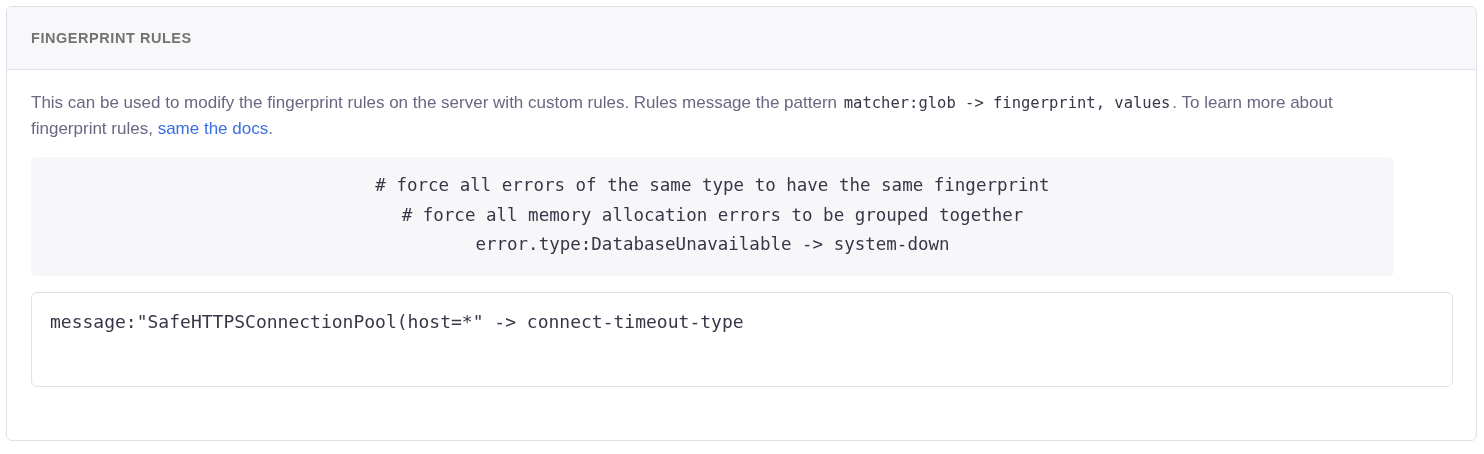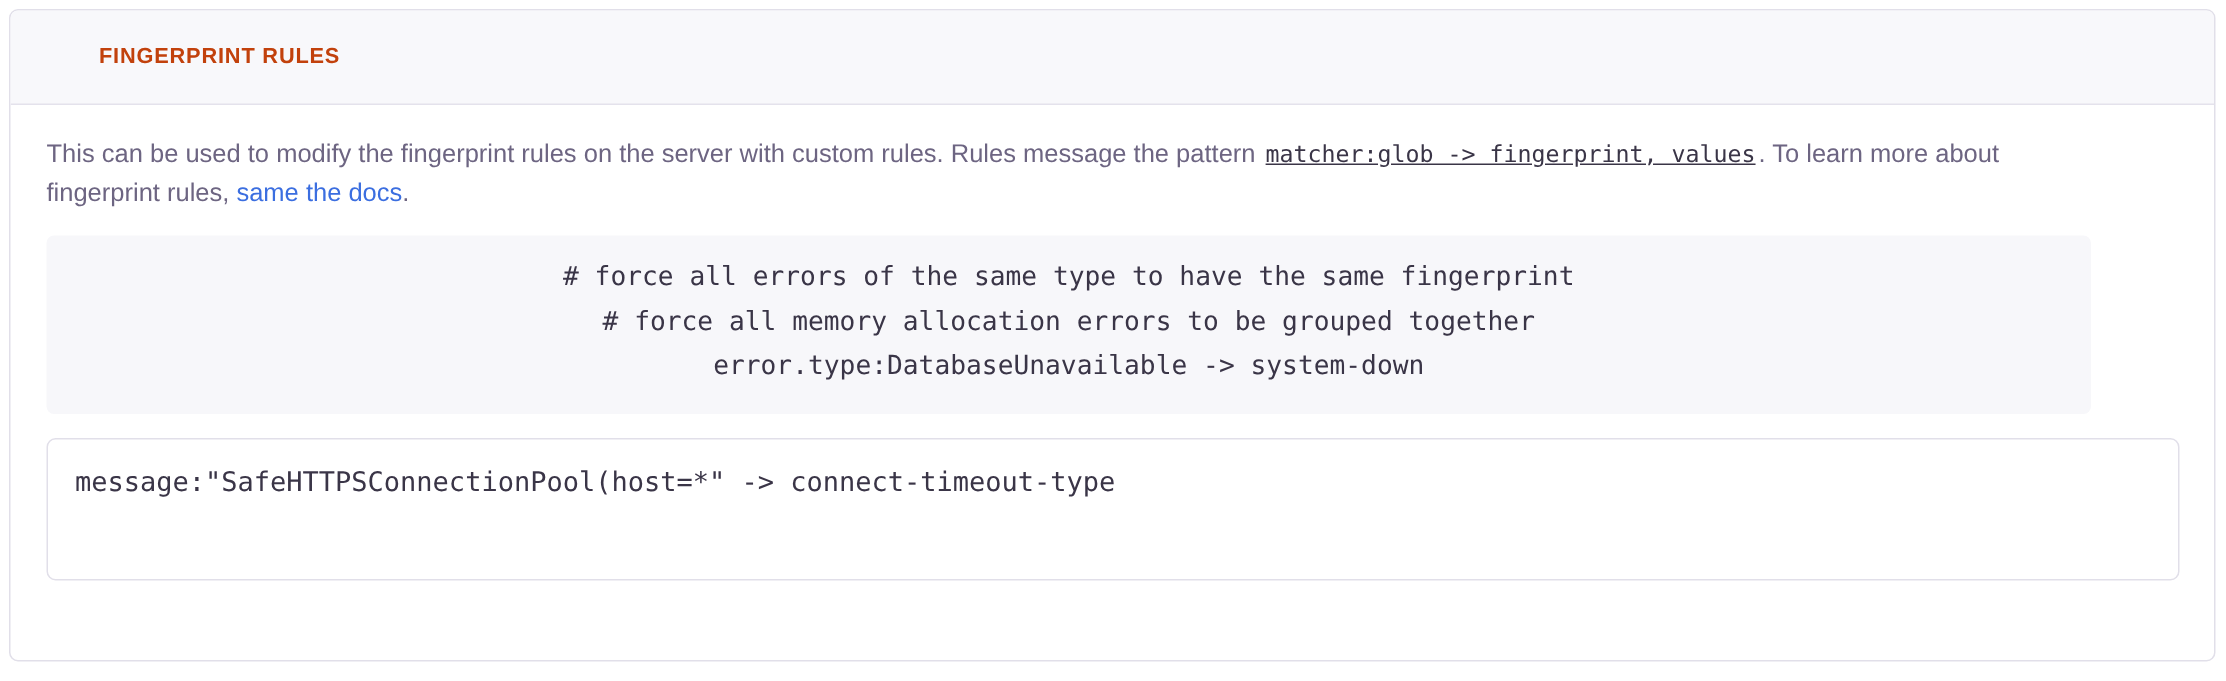--- a/index.html
+++ b/index.html
@@ -34,44 +34,42 @@
     border-bottom: 1px solid #e4e2ec;
     display: flex;
     align-items: center;
     padding: 0 24px;
   }
 
   .panel-title {
     font-size: 14.5px;
     font-weight: bold;
     letter-spacing: 0.55px;
-    color: #c2410c;
+    color: #737373;
     text-transform: uppercase;
-    margin-left: 35px;
   }
 
   .panel-body {
     padding: 20px 24px 0 24px;
   }
 
   .description {
     font-size: 17px;
     line-height: 26px;
     color: #6d6582;
     max-width: 1360px;
     margin: 0 0 15px 0;
   }
 
   code.inline {
     font-family: "DejaVu Sans Mono", "Liberation Mono", monospace;
     font-size: 15.5px;
     color: #3a3547;
     white-space: pre;
     padding: 0 2px;
-    text-decoration: underline;
   }
 
   a.doc-link {
     color: #3b6ee0;
     text-decoration: none;
   }
 
   .code-block {
     background: #f7f7fa;
     border-radius: 5px;

